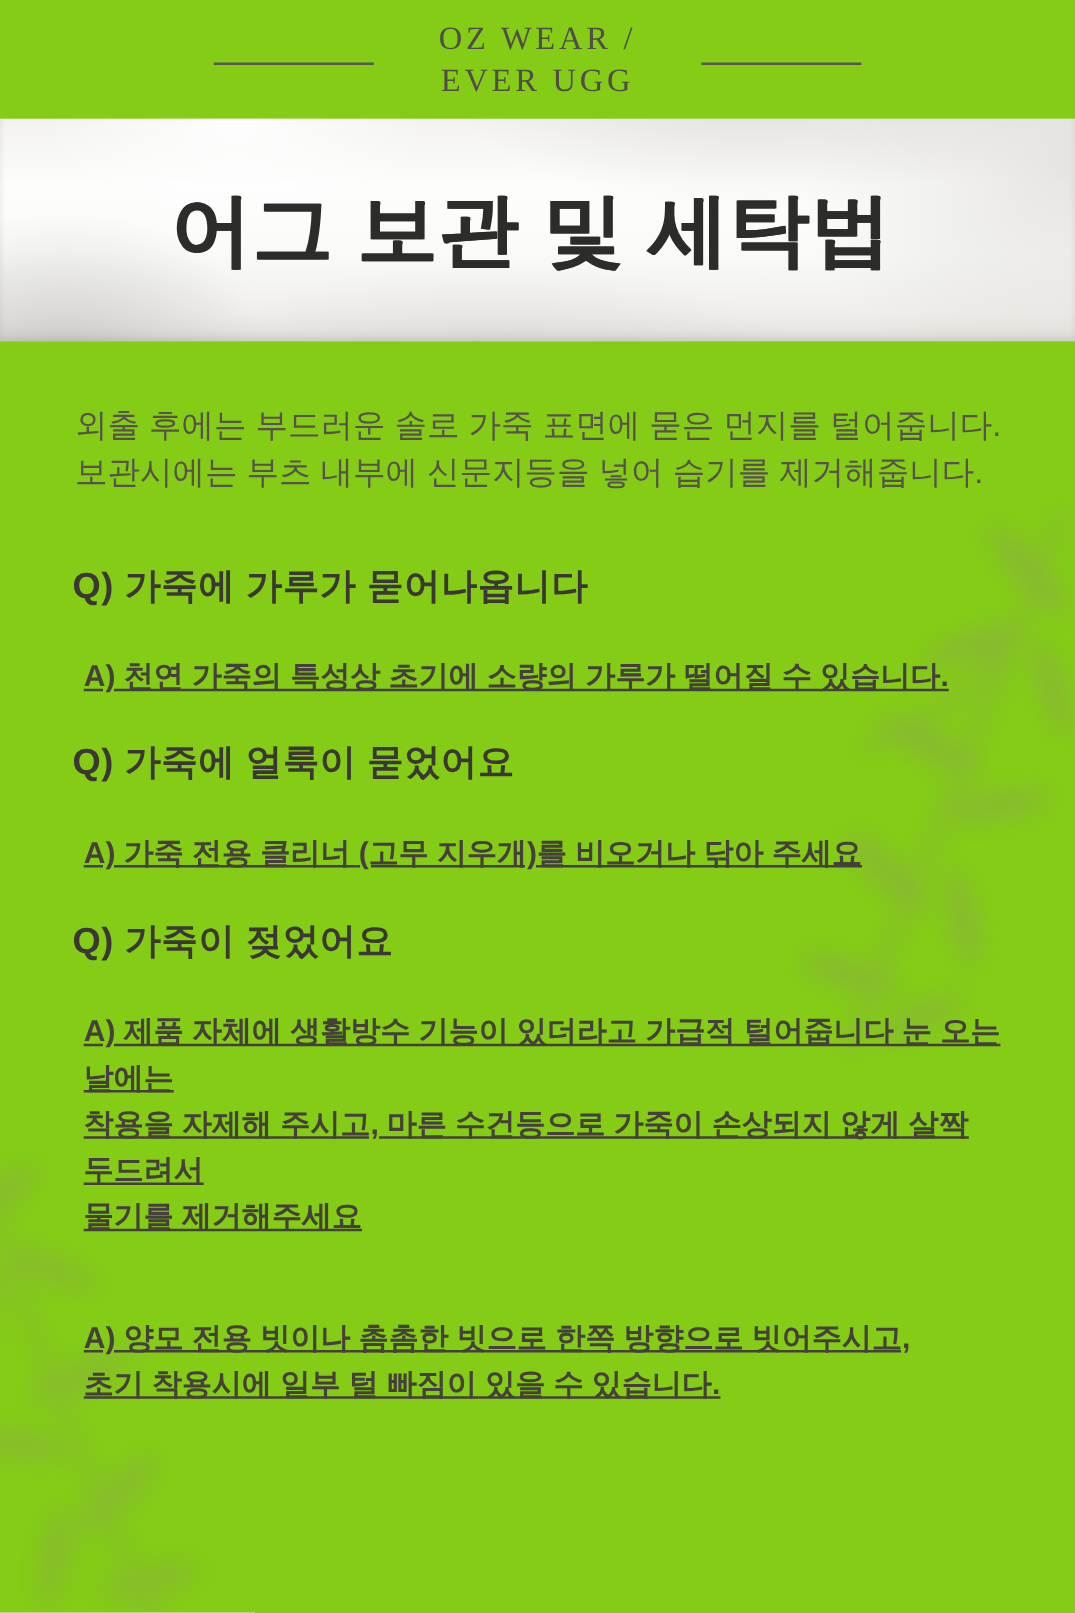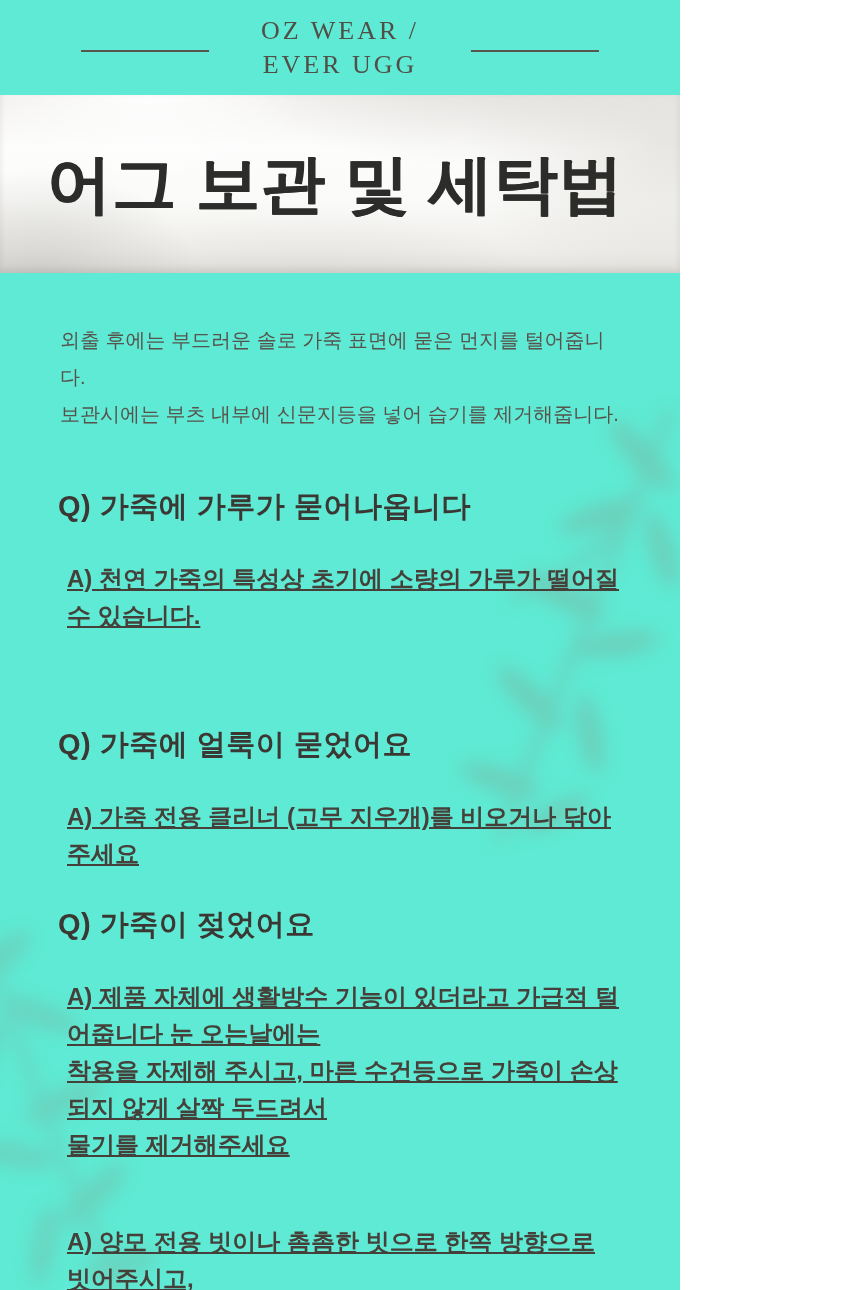--- a/index.html
+++ b/index.html
@@ -1,19 +1,19 @@
 <!DOCTYPE html>
 <html><head>
 <meta charset="utf-8">
 <style>
   html,body{margin:0;padding:0;}
   .page{
     position:relative;
-    width:680px;height:1290px;
-    background:#5eead4;
+    width:860px;height:1290px;
+    background:#84cc16;
     overflow:hidden;
     font-family:"Liberation Sans","DejaVu Sans",sans-serif;
   }
   
   .header{
     height:95px;
     display:flex;align-items:center;justify-content:center;gap:26px;
   }
   .brand-rule{
     width:128px;height:2px;background:#59564f;margin-top:6px;
@@ -48,27 +48,27 @@
     text-shadow:1px 0 0 #2c2c2b;
   }
   
   .content{
     position:relative;z-index:2;
     padding:0 58px;
     color:#3d3a34;
   }
   .intro{
     margin:49px 0 0 2px;
-    font-size:20px;line-height:37px;
+    font-size:26px;line-height:37px;
     color:#57534b;
     white-space:pre-line;
   }
   .faq-item{margin:0;}
   .faq-item.item-0{margin-top:55px;}
-  .faq-item.item-1{margin-top:92px;}
+  .faq-item.item-1{margin-top:32px;}
   .faq-item.item-2{margin-top:34px;}
   .faq-item.item-3{margin-top:60px;}
   .faq-q{
     font-size:29px;line-height:36px;
     font-weight:800;
     letter-spacing:.5px;
     color:#3b3833;
   }
   .faq-a{
     margin-top:36px;

